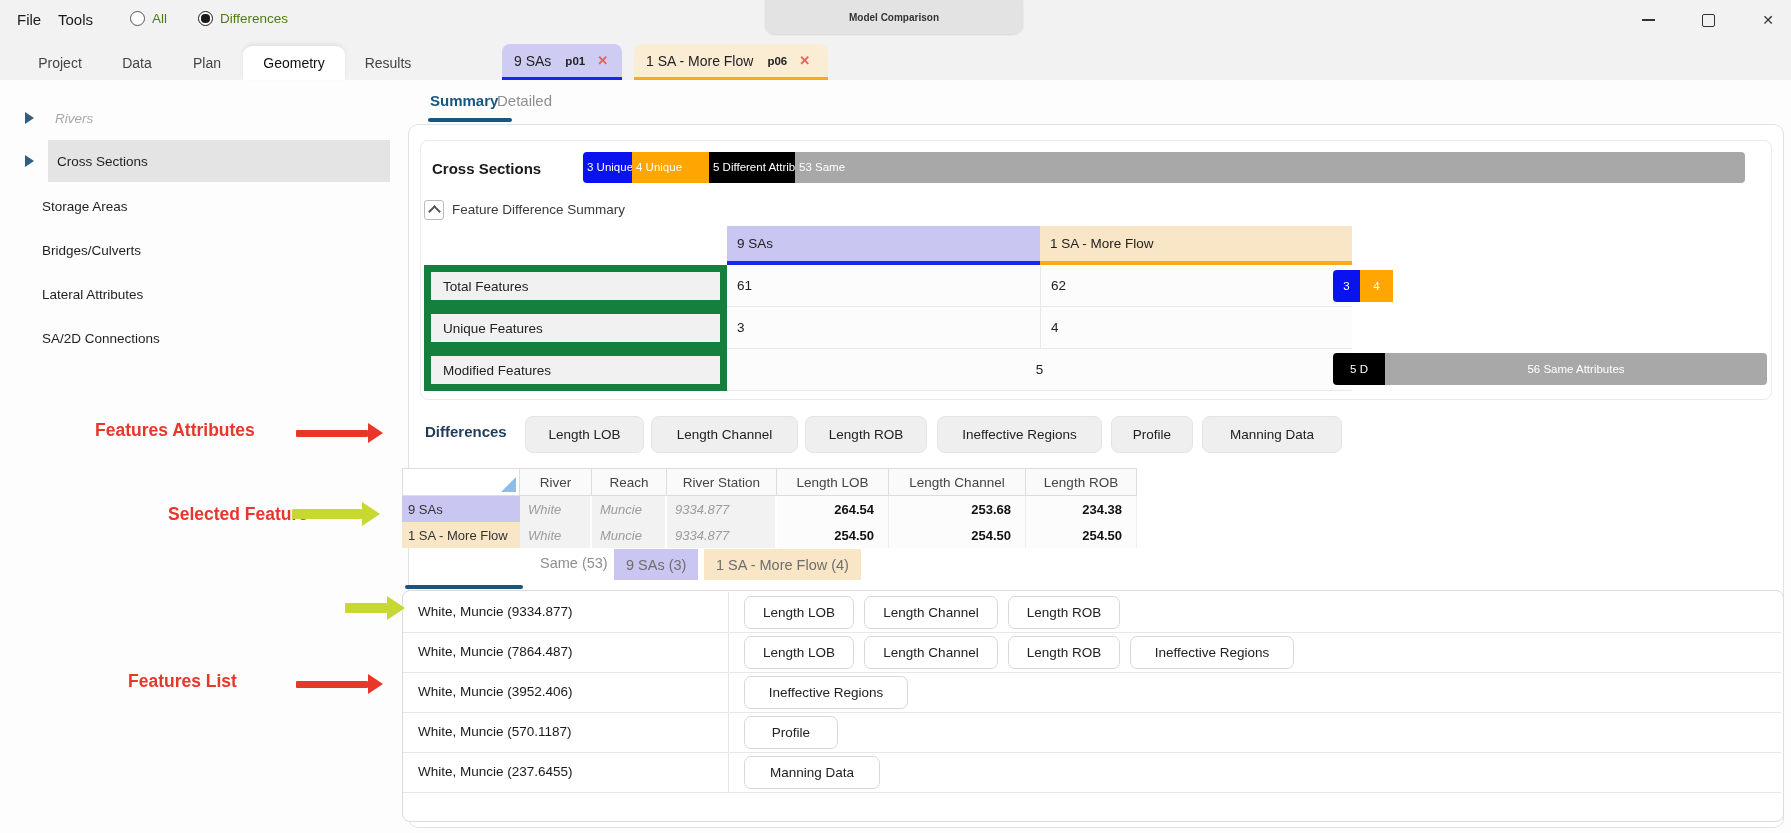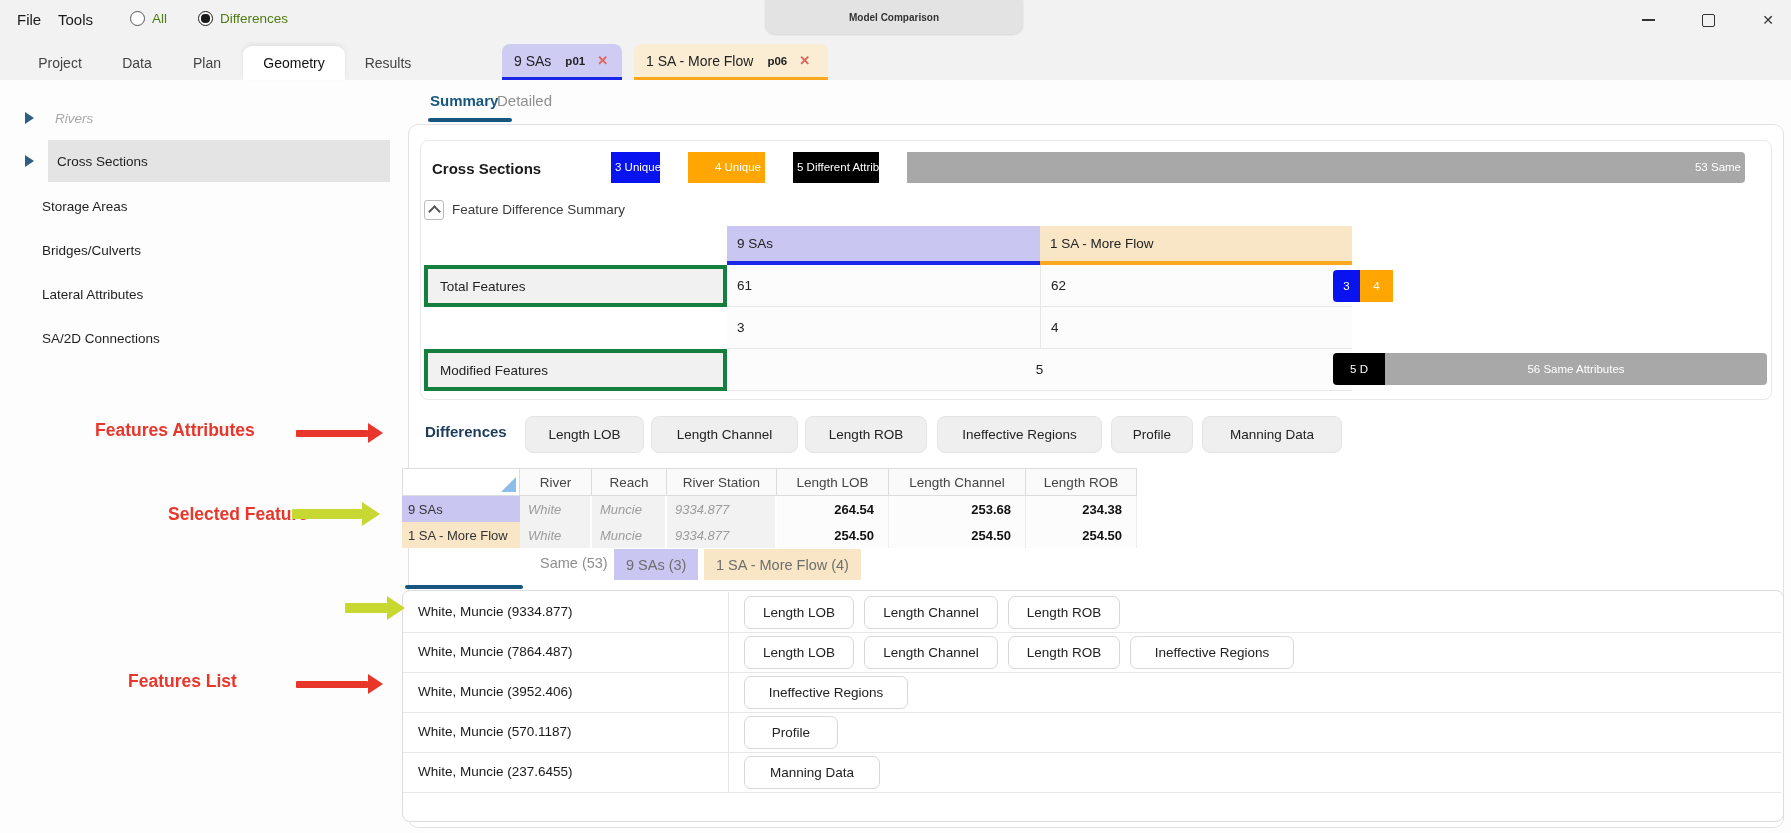--- a/index.html
+++ b/index.html
@@ -50,37 +50,37 @@
   
   .outer-card{position:absolute;left:408px;top:124px;width:1374px;height:702px;background:#fff;
               border:1px solid #e2e2e2;border-radius:10px;}
   .panel1{position:absolute;left:420px;top:140px;width:1350px;height:258px;background:#fff;
           border:1px solid #e9e9e9;border-radius:8px;}
   .sec-title{position:absolute;font-size:15px;font-weight:bold;color:#1a1a1a;}
 
   
   .stackbar{position:absolute;left:583px;top:152px;width:1162px;height:31px;display:flex;
             border-radius:4px;overflow:hidden;}
-  .seg{height:32px;line-height:31px;font-size:11.5px;color:#fff;text-align:right;
-       white-space:nowrap;overflow:hidden;padding:0 4px;box-sizing:border-box;margin-left:28px;}
+  .seg{height:32px;line-height:31px;font-size:11.5px;color:#fff;text-align:left;
+       white-space:nowrap;overflow:hidden;padding:0 4px;box-sizing:border-box;}
 
   
   .collapse-btn{position:absolute;left:424px;top:200px;width:18px;height:18px;border:1px solid #bbb;
                 border-radius:3px;background:#fff;display:flex;align-items:center;justify-content:center;}
   .chev-up{width:7px;height:7px;border-left:2px solid #555;border-top:2px solid #555;
            transform:rotate(45deg);margin-top:3px;}
   .toggle-label{position:absolute;left:452px;top:202px;font-size:13.5px;color:#3a3a3a;}
 
   
   .fs-cell{position:absolute;box-sizing:border-box;font-size:13.5px;display:flex;align-items:center;}
   .fs-head1{left:727px;top:226px;width:313px;height:39px;background:#c9c6f2;
             border-bottom:4px solid #1b27e8;padding-left:10px;}
   .fs-head2{left:1040px;top:226px;width:312px;height:39px;background:#f9e6c6;
             border-bottom:4px solid #ffa81e;padding-left:10px;}
-  .fs-label{left:424px;width:303px;height:42px;background:#f1f1f1;border:4px solid #15803d;
+  .fs-label{left:424px;width:303px;height:42px;background:#f1f1f1;border:7px solid #15803d;
             padding-left:12px;color:#222;}
   .fs-val{width:313px;height:42px;background:#fcfcfc;border-bottom:1px solid #e8e8e8;
           padding-left:10px;color:#222;}
   .fs-val.c2{border-left:1px solid #e8e8e8;}
   .fs-span{left:727px;top:349px;width:625px;height:42px;background:#fcfcfc;
            border-bottom:1px solid #e8e8e8;justify-content:center;}
 
   
   .minibar{position:absolute;height:32px;display:flex;border-radius:4px;overflow:hidden;}
   .mseg{height:32px;line-height:32px;font-size:11.5px;color:#fff;text-align:center;
@@ -207,20 +207,21 @@
     </div>
   <span class="toggle-label">Feature Difference Summary</span>
 
   <div class="fs-cell fs-head1">9 SAs</div>
   <div class="fs-cell fs-head2">1 SA - More Flow</div>
 
   <div class="fs-cell fs-label" style="top:265px;">Total Features</div>
   <div class="fs-cell fs-val" style="left:727px;top:265px;">61</div>
   <div class="fs-cell fs-val c2" style="left:1040px;top:265px;width:312px;">62</div>
 
+  <div class="fs-cell fs-label" style="top:307px;">Unique Features</div>
   <div class="fs-cell fs-val" style="left:727px;top:307px;">3</div>
   <div class="fs-cell fs-val c2" style="left:1040px;top:307px;width:312px;">4</div>
 
   <div class="fs-cell fs-label" style="top:349px;">Modified Features</div>
   <div class="fs-cell fs-span">5</div>
 
   <div class="minibar" style="left:1333px;top:270px;width:434px;">
     <div class="mseg" style="width:27px;background:#0813ef;">3</div>
     <div class="mseg" style="width:33px;background:#ffa602;">4</div>
   </div>

